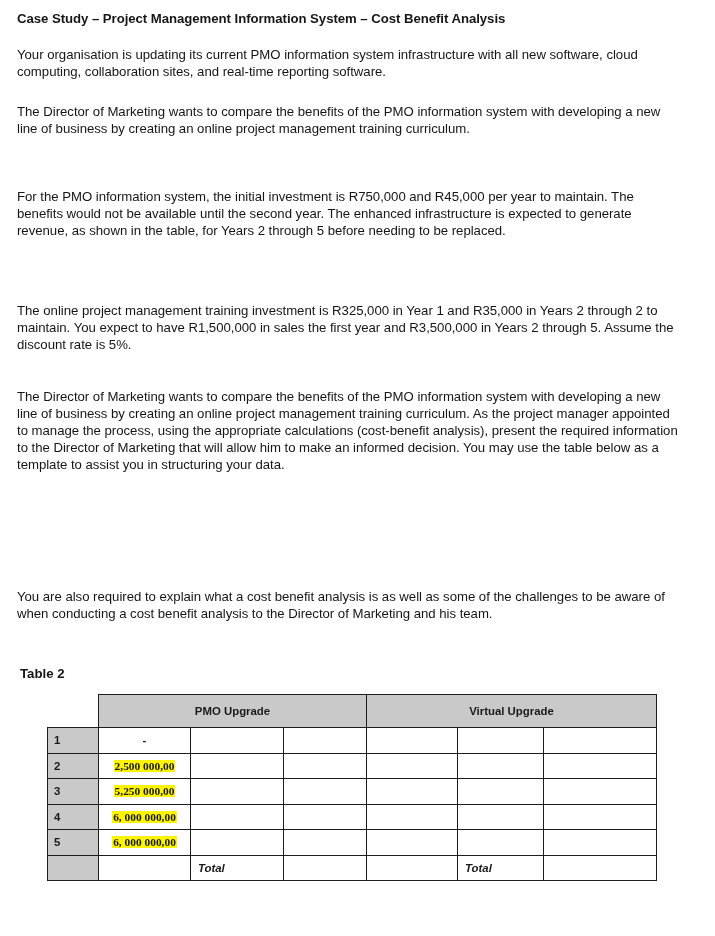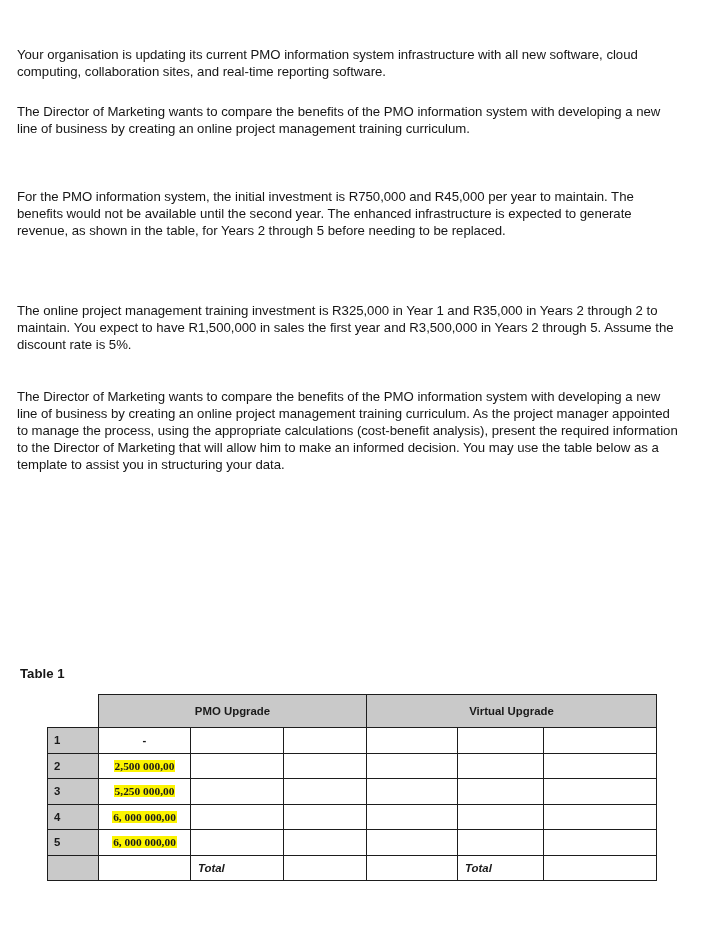--- a/index.html
+++ b/index.html
@@ -124,28 +124,30 @@
   .dash {
     font-weight: bold;
     letter-spacing: 0;
   }
 </style>
 </head>
 <body>
 
 <div class="page">
 
+  <div class="doc-title">Case Study – Project Management Information System – Cost Benefit Analysis</div>
 
   <p class="para p1">Your organisation is updating its current PMO information system infrastructure with all new software, cloud computing, collaboration sites, and real-time reporting software.</p>
   <p class="para p2">The Director of Marketing wants to compare the benefits of the PMO information system with developing a new line of business by creating an online project management training curriculum.</p>
   <p class="para p3">For the PMO information system, the initial investment is R750,000 and R45,000 per year to maintain. The benefits would not be available until the second year. The enhanced infrastructure is expected to generate revenue, as shown in the table, for Years 2 through 5 before needing to be replaced.</p>
   <p class="para p4">The online project management training investment is R325,000 in Year 1 and R35,000 in Years 2 through 2 to maintain. You expect to have R1,500,000 in sales the first year and R3,500,000 in Years 2 through 5. Assume the discount rate is 5%.</p>
   <p class="para p5">The Director of Marketing wants to compare the benefits of the PMO information system with developing a new line of business by creating an online project management training curriculum. As the project manager appointed to manage the process, using the appropriate calculations (cost-benefit analysis), present the required information to the Director of Marketing that will allow him to make an informed decision. You may use the table below as a template to assist you in structuring your data.</p>
-
-  <div class="table-label">Table 1</div>
+  <p class="para p6">You are also required to explain what a cost benefit analysis is as well as some of the challenges to be aware of when conducting a cost benefit analysis to the Director of Marketing and his team.</p>
+
+  <div class="table-label">Table 2</div>
 
   <div class="tbl-wrap">
     <table class="cba">
       <colgroup>
         <col class="c-year">
           <col class="c-ben1">
           <col class="c-cost1">
           <col class="c-npv1">
         <col class="c-ben2">
           <col class="c-cost2">

